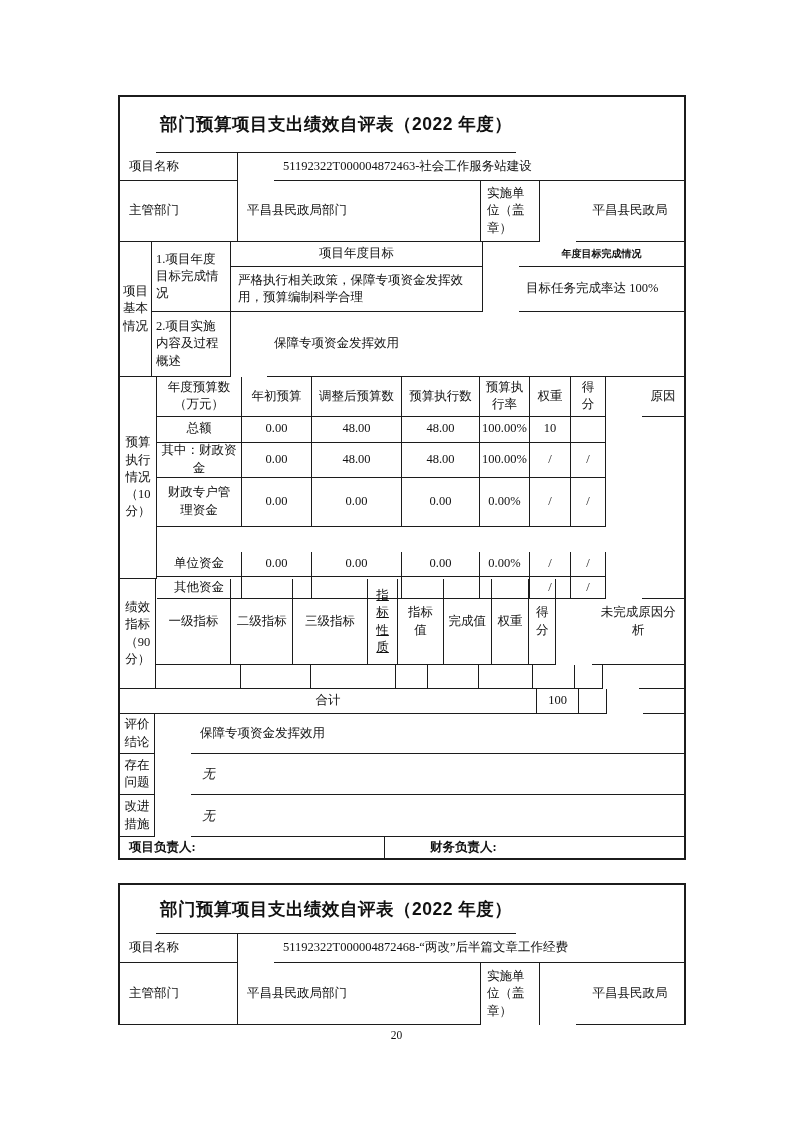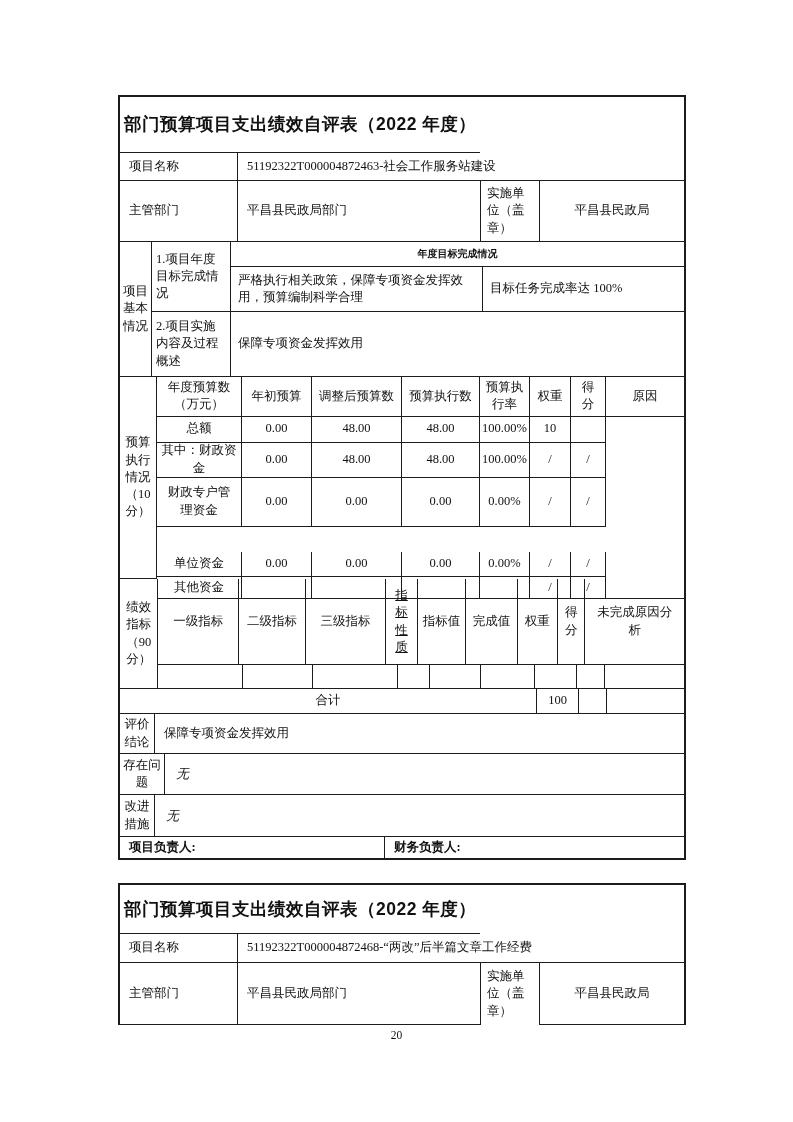--- a/index.html
+++ b/index.html
@@ -26,21 +26,21 @@
 
   .c {
     border-right: 1.5px solid #1c1c1c;
     border-bottom: 1.5px solid #1c1c1c;
     display: flex; align-items: center; justify-content: center;
     text-align: center;
     font-size: 12.5px; line-height: 1.38;
     padding: 2px 4px;
     overflow: hidden;
   }
-  .c.last { border-right: none; }
+  .c.last { border-right: none; margin-left: 36px; }
   .c.nb   { border-bottom: none; }
   .c.left { justify-content: flex-start; text-align: left; }
   .c.padL { padding-left: 9px; }
 
   .vlab { word-break: break-all; padding: 2px 2px; }
   .narrowpad { padding: 2px 10px; word-break: break-all; }
 
   .title-cell {
     font-family: "Liberation Sans", "DejaVu Sans", sans-serif;
     font-weight: bold; font-size: 17.5px; letter-spacing: 0.5px;
@@ -80,20 +80,21 @@
       <div class="c last grow">平昌县民政局</div>
     </div>
 
     <div class="row" style="height:135px;">
       <div class="c vlab" style="width:32px;">项目基本情况</div>
       <div class="col grow">
         <div class="row" style="height:70px;">
           <div class="c left" style="width:79px;">1.项目年度目标完成情况</div>
           <div class="col grow">
             <div class="row" style="height:25px;">
+              <div class="c" style="width:252px;">项目年度目标</div>
               <div class="c last grow bold-sans">年度目标完成情况</div>
             </div>
             <div class="row grow">
               <div class="c left" style="width:252px; padding:2px 7px;">严格执行相关政策，保障专项资金发挥效用，预算编制科学合理</div>
               <div class="c left last grow" style="padding:2px 7px;">目标任务完成率达 100%</div>
             </div>
           </div>
         </div>
         <div class="row grow">
           <div class="c left" style="width:79px;">2.项目实施内容及过程概述</div>
@@ -202,21 +203,21 @@
       <div class="c" style="width:28px;"></div>
       <div class="c last grow"></div>
     </div>
 
     <div class="row" style="height:40px;">
       <div class="c vlab" style="width:35px;">评价结论</div>
       <div class="c left last grow" style="padding:2px 9px;">保障专项资金发挥效用</div>
     </div>
 
     <div class="row" style="height:41px;">
-      <div class="c vlab" style="width:45px;">存在问题</div>
+      <div class="c vlab" style="width:35px;">存在问题</div>
       <div class="c left last grow italic" style="padding:2px 11px;">无</div>
     </div>
 
     <div class="row" style="height:42px;justify-content:space-between;">
       <div class="c vlab" style="width:35px;">改进措施</div>
       <div class="c left last grow italic" style="padding:2px 11px;">无</div>
     </div>
 
     <div class="row" style="height:21px;">
       <div class="c left padL nb signer" style="width:265px;">项目负责人:</div>

